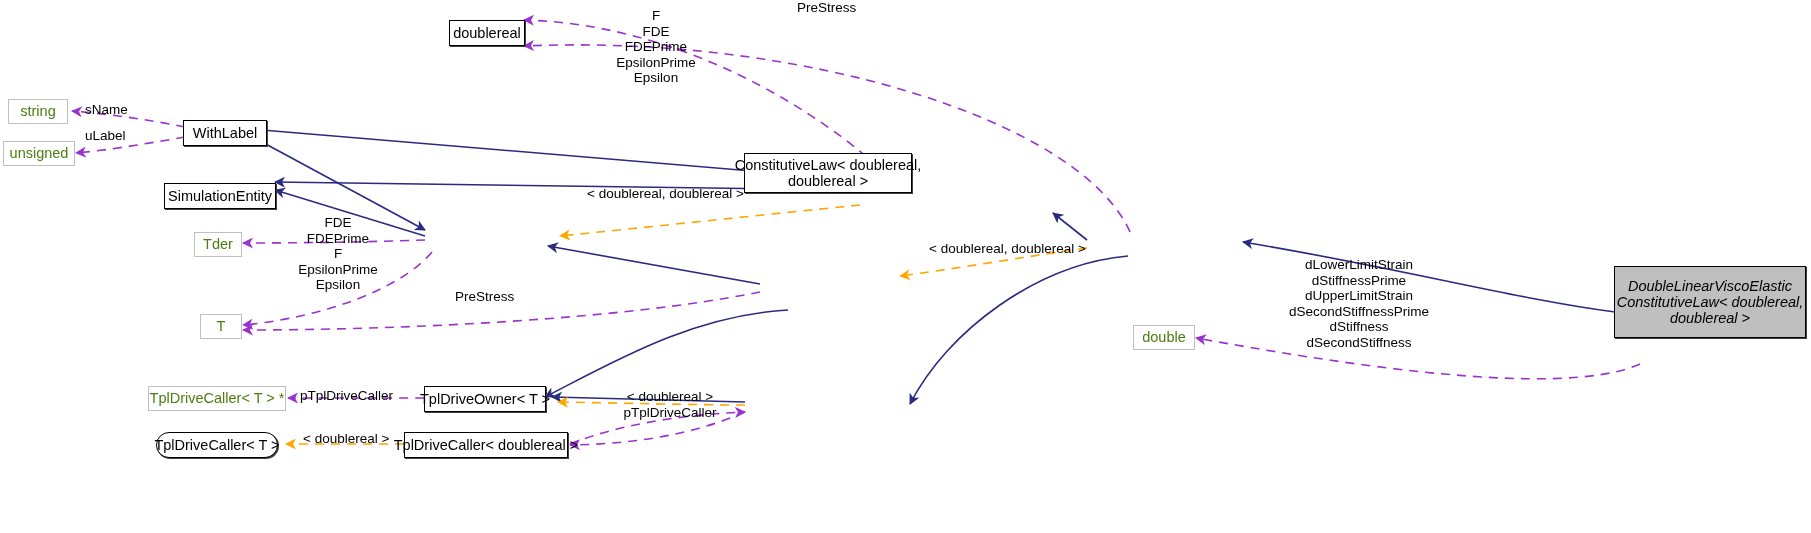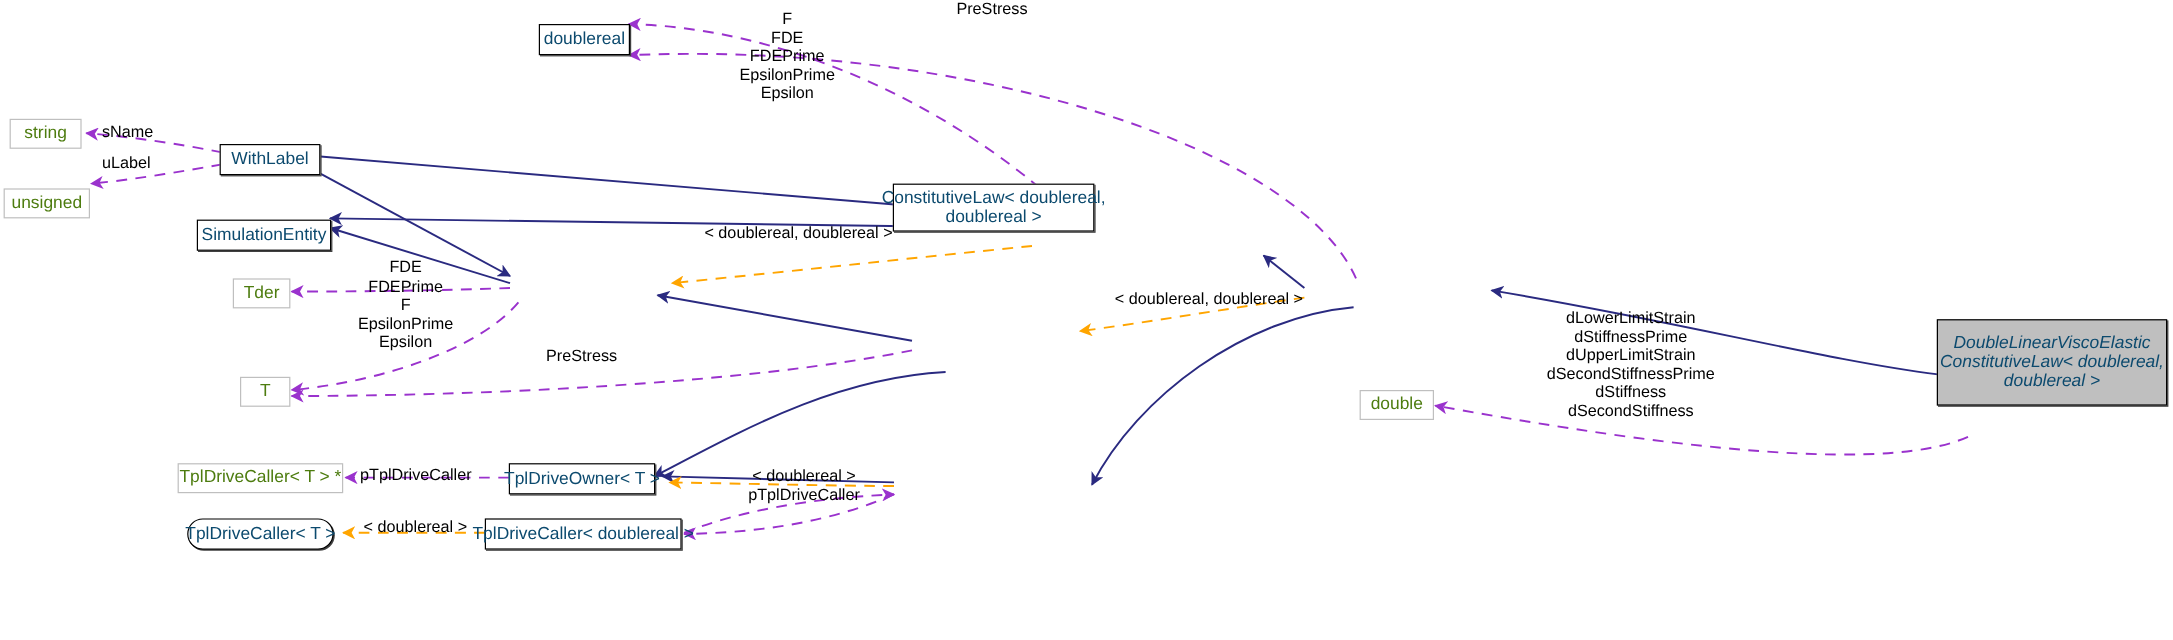--- a/index.html
+++ b/index.html
@@ -13,21 +13,21 @@
   }
   svg#edges{position:absolute;left:0;top:0;width:1811px;height:533px;}
 
   .node{
     position:absolute;
     box-sizing:border-box;
     display:flex;align-items:center;justify-content:center;
     text-align:center;
     line-height:1.12;
     font-size:14.5px;
-    color:#0c4a6e;
+    color:#000000;
     background:#ffffff;
     border:1px solid #000000;
     white-space:pre;
     z-index:3;
   }
   
   .node.solid{border:1px solid #000000;box-shadow:1px 1px 0 0 #404040;}
   
   .node.ghost{border:1px solid #bfbfbf;box-shadow:none;color:#4d7c0f;}
   
@@ -107,21 +107,21 @@
       <path d="M1640,364 C1560,400 1330,362 1196,338" stroke="#9a32cd" stroke-dasharray="9,7" marker-end="url(#arrU)"></path>
 
       <path d="M424,398 C390,398 330,398 288,398" stroke="#9a32cd" stroke-dasharray="9,7" marker-end="url(#arrU)"></path>
 
       <path d="M745,412 C690,436 630,444 570,445" stroke="#9a32cd" stroke-dasharray="9,7" marker-end="url(#arrU)"></path>
     </g>
   </svg>
 
   <div class="node ghost" style="left:8px;top:99px;width:60px;height:25px;">string</div>
 
-  <div class="node ghost" style="left:3px;top:141px;width:72px;height:25px;margin-top:16px;">unsigned</div>
+  <div class="node ghost" style="left:3px;top:141px;width:72px;height:25px;">unsigned</div>
 
   <div class="node solid" style="left:183px;top:120px;width:84px;height:26px;">WithLabel</div>
 
   <div class="node solid" style="left:164px;top:171px;width:112px;height:26px;margin-top:12px;">SimulationEntity</div>
 
   <div class="node ghost" style="left:194px;top:232px;width:48px;height:25px;">Tder</div>
 
   <div class="node ghost" style="left:200px;top:314px;width:42px;height:25px;">T</div>
 
   <div class="node solid" style="left:449px;top:20px;width:76px;height:26px;">doublereal</div>

